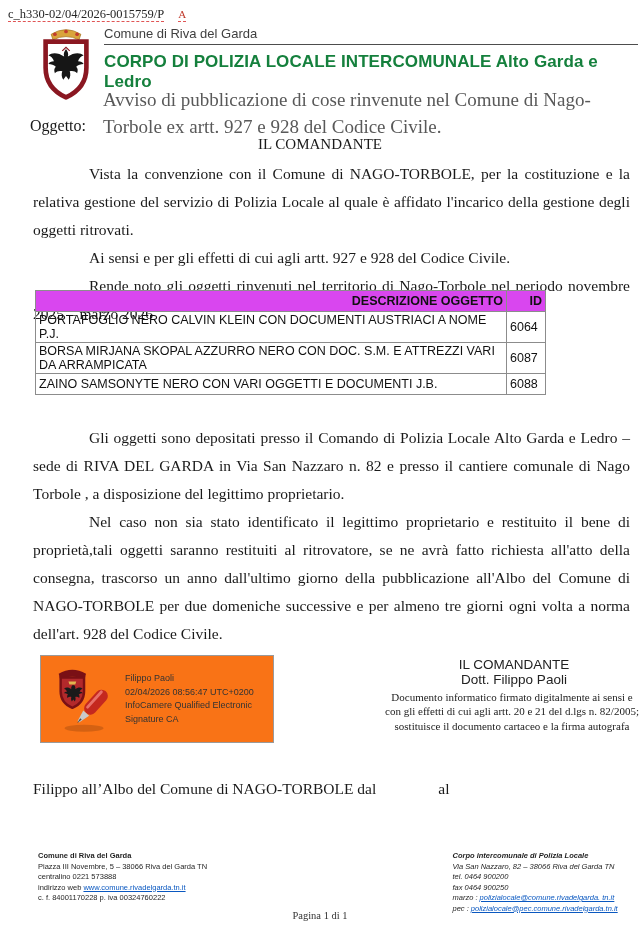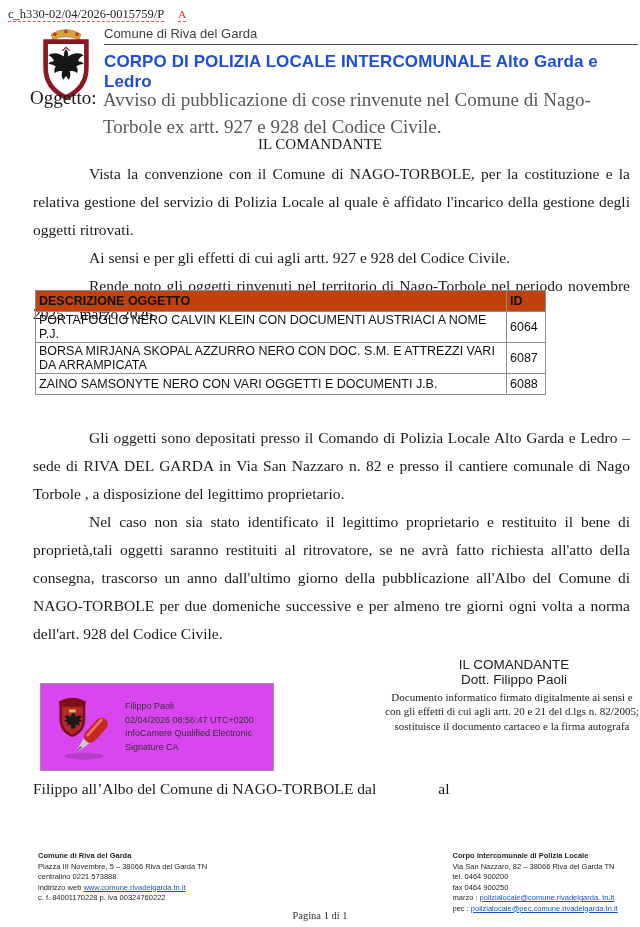--- a/index.html
+++ b/index.html
@@ -18,68 +18,68 @@
     color:#c0392b; margin-left:14px; font-size:11px;
     text-decoration:underline dashed #e05555 1px; text-underline-offset:3px;
   }
 
   
   .header { position:absolute; top:25px; left:38px; right:2px; display:flex; }
   .crest { width:56px; height:76px; flex:0 0 56px; }
   .header-right { flex:1; margin-left:10px; }
   .org { font-family:"Liberation Sans", sans-serif; font-size:13px; color:#3f3f3f; padding:1px 0 3px 0; }
   .org-rule { border-bottom:1.5px solid #4d4d4d; }
-  .doc-title { font-family:"Liberation Sans", sans-serif; font-weight:bold; font-size:17px; color:#1d4ed8; margin-top:7px; letter-spacing:0.1px; }
+  .doc-title { font-family:"Liberation Sans", sans-serif; font-weight:bold; font-size:17px; color:#15803d; margin-top:7px; letter-spacing:0.1px; }
 
   
   .subject { position:absolute; top:87px; left:30px; right:10px; display:flex; }
-  .subject-label { font-size:19px; width:73px; flex:0 0 73px; color:#1a1a1a; }
+  .subject-label { font-size:16px; width:73px; flex:0 0 73px; color:#1a1a1a;margin-top:30px; }
   .subject-text { flex:1; color:#595959; font-size:19px; line-height:1.42; }
 
   
   .heading { position:absolute; top:136px; left:0; width:640px; text-align:center; font-size:15px; color:#1a1a1a; }
 
   
   .paras { position:absolute; left:33px; width:597px; }
   .paras-1 { top:160px; }
   .paras-2 { top:424px; }
   .paras p { margin:0; text-align:justify; text-indent:56px; font-size:15.5px; line-height:28px; }
 
   
   .objects-table-wrap { position:absolute; top:290px; left:35px; width:511px; }
   table.objects { border-collapse:collapse; width:100%; font-family:"Liberation Sans", sans-serif; font-size:12.5px; color:#111; }
   table.objects th, table.objects td { border:1px solid #8c8c8c; padding:1px 3px; height:18px; }
-  table.objects th { background:#c2410c; font-weight:bold; text-align:left; }
+  table.objects th { background:#d946ef; font-weight:bold; text-align:right; }
   table.objects td.col-id { width:32px; }
 
   
   .stamp-box {
     position:absolute; top:655px; left:40px; width:232px; height:86px;
-    border:1px solid #9a9a9a; background:#d946ef; display:flex; align-items:center;margin-top:28px;
+    border:1px solid #9a9a9a; background:#f97316; display:flex; align-items:center;
   }
   .stamp-art { width:78px; height:78px; margin-left:6px; flex:0 0 78px; }
   .stamp-text { font-family:"Liberation Sans", sans-serif; font-size:9px; line-height:1.5; color:#333; }
 
   
   .sig-block { position:absolute; top:657px; left:383px; width:262px; text-align:center; }
   .sig-heading { font-family:"Liberation Sans", sans-serif; font-size:13.5px; color:#222; }
   .sig-signer  { font-family:"Liberation Sans", sans-serif; font-size:13.5px; color:#222; }
   .sig-note { margin-top:3px; font-size:11px; line-height:1.3; color:#222; width:258px; }
 
   
   .affisso { position:absolute; top:780px; left:33px; font-size:15.5px; }
   .affisso .gap { display:inline-block; width:62px; }
 
   
   .footer {
     position:absolute; top:851px; left:38px; right:0; display:flex;
     font-family:"Liberation Sans", sans-serif; font-size:7.5px; line-height:10.5px; color:#1f1f1f;
   }
   .footer-left { width:420px; }
-  .footer-right { width:190px; }
+  .footer-right { width:190px;font-style:italic; }
   .footer .fname { font-weight:bold; }
   .footer a, .footer .link { color:#0a58c0; text-decoration:underline; cursor:pointer; }
 
   .pagenum { position:absolute; top:910px; left:0; width:640px; text-align:center; font-size:10.5px; color:#333; }
 </style>
 </head>
 <body>
 
 <div class="page">
 

